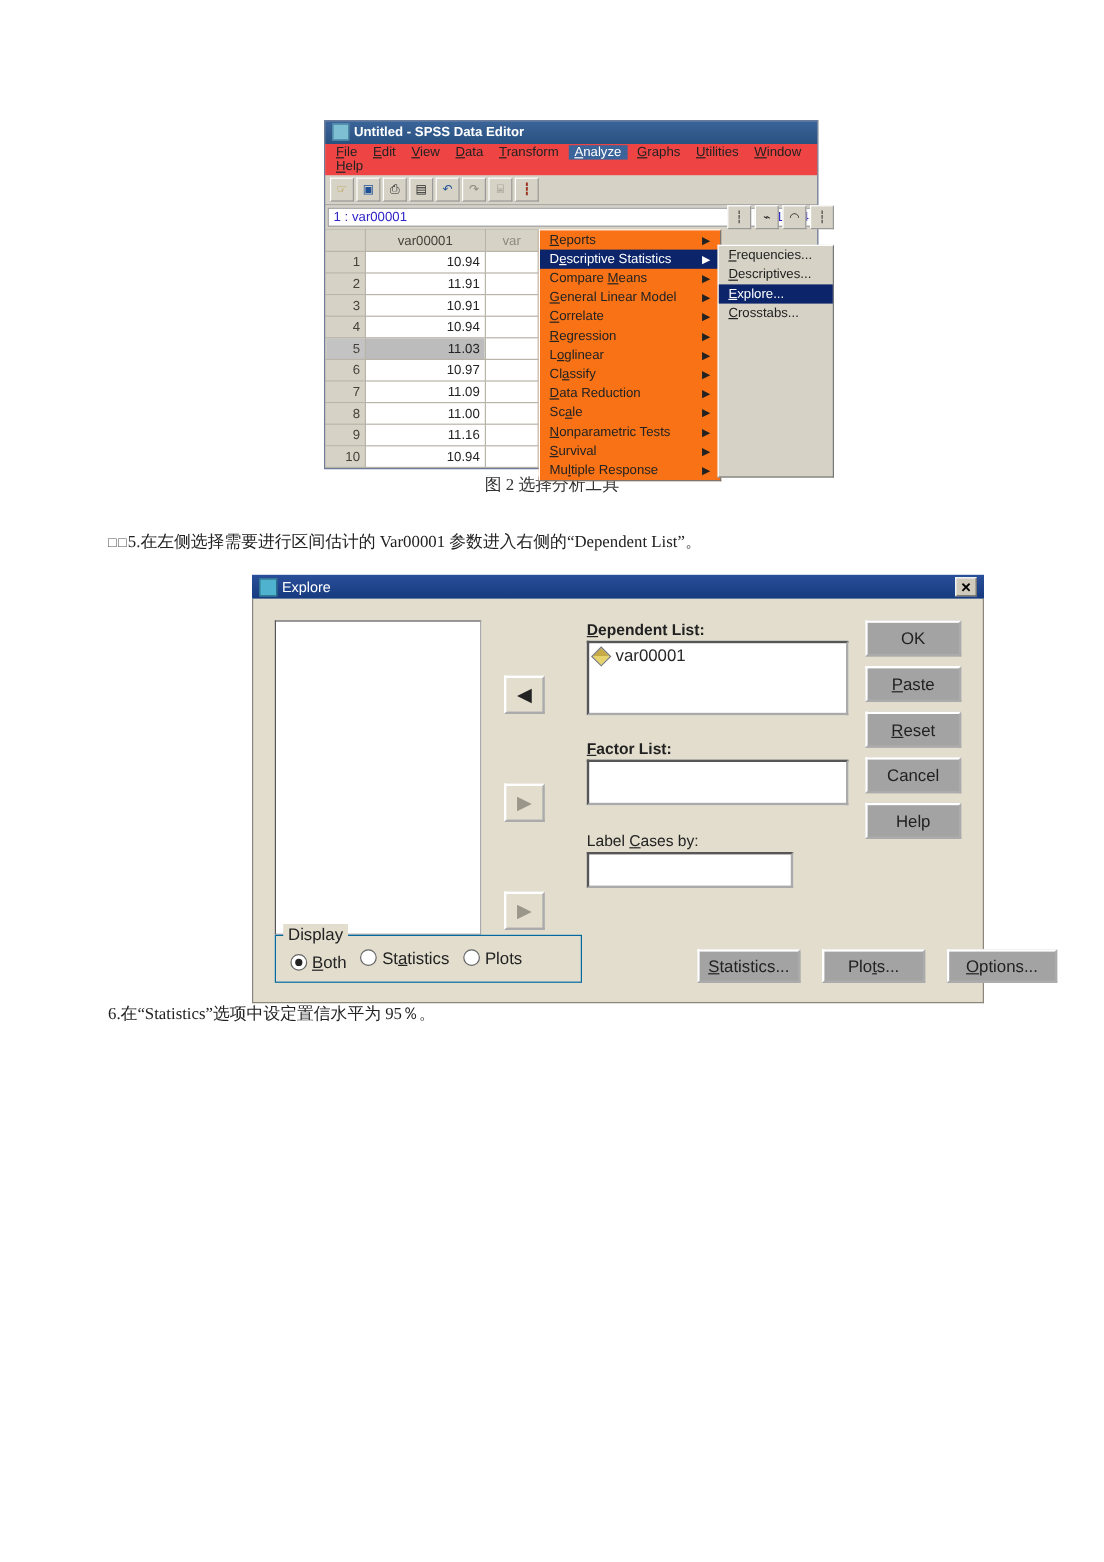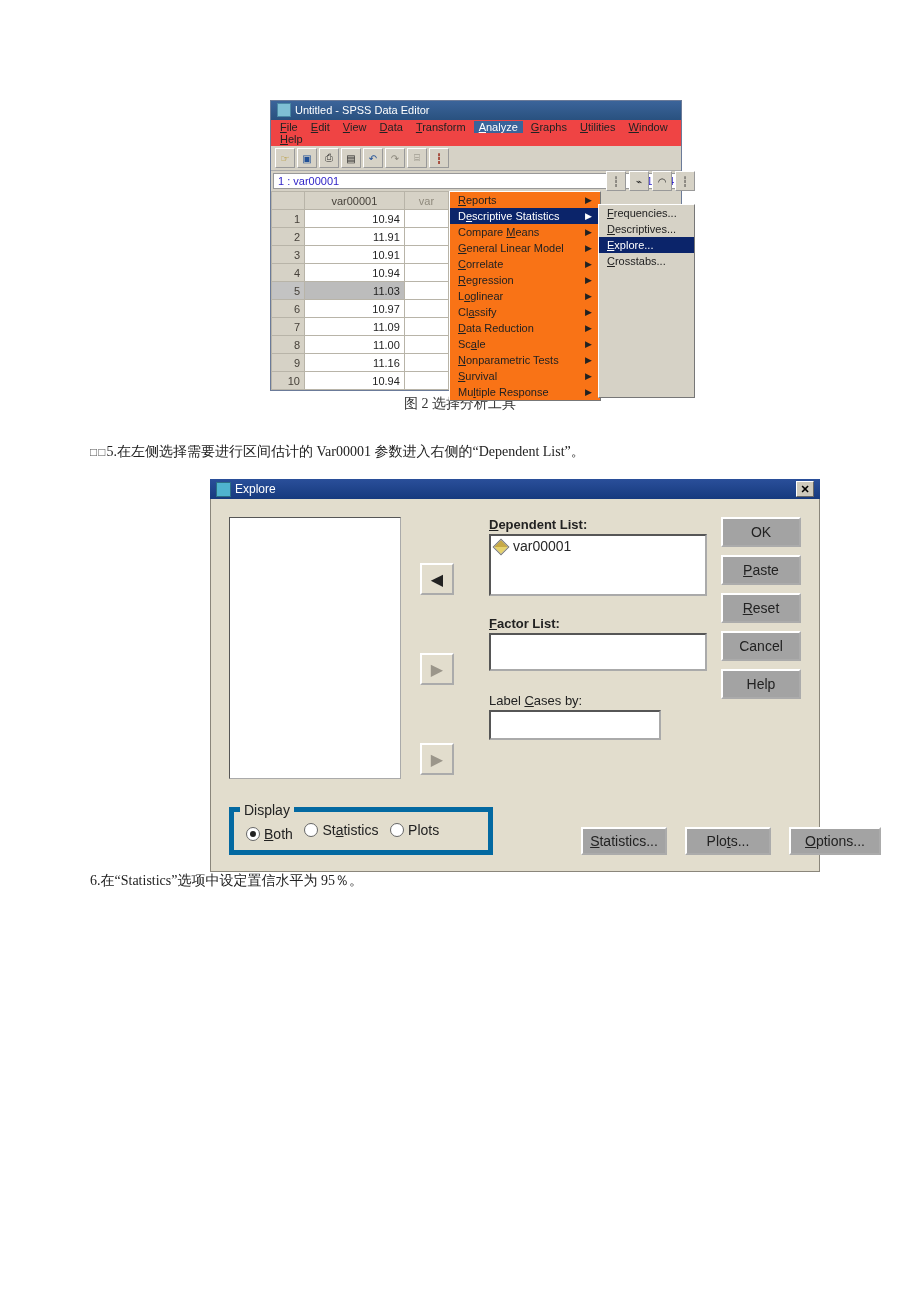--- a/index.html
+++ b/index.html
@@ -20,21 +20,21 @@
     background:#d6d2c6; 
     font-family:"MS Sans Serif","Tahoma",sans-serif;
     font-size:11px;
     color:#222;
   }
   .spss-title {
     background:linear-gradient(#3b649a,#29517f);
     color:#fff;
     padding:2px 6px 3px 6px;
     font-size:11px;
-    display:flex; align-items:center; gap:4px;
+    display:flex; align-items:center; gap:4px;font-weight:bold;
   }
   .spss-title .icon {
     width:12px;height:12px;background:#7fbfd4;border:1px solid #4a88a4;
     display:inline-block;
   }
   .spss-menubar {
     background:#ef4444;
     padding:1px 4px;
     font-size:11px;
     color:#222;
@@ -222,22 +222,22 @@
   .btn3d{
     height:26px;
     background:#a3a3a3;
     border:2px outset #fff;
     display:flex;align-items:center;justify-content:center;
     font-size:14px;
   }
   .btn3d u{text-decoration:underline;}
 
   .display-group{
-    margin-top:28px;
-    border:5px solid #0369a1;
+    margin-top:0;
+    border:1px solid #0369a1;
     padding:10px 12px 8px 12px;
     width:230px;
     position:relative;
   }
   .display-group .legend{
     position:absolute; top:-10px; left:6px; background:#e2ddcd;
     padding:0 4px; color:#222;
     font-size:14px;
   }
   .radio{

